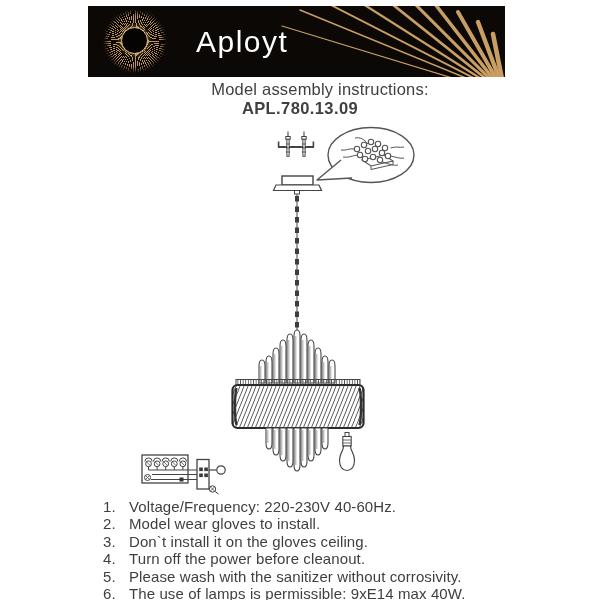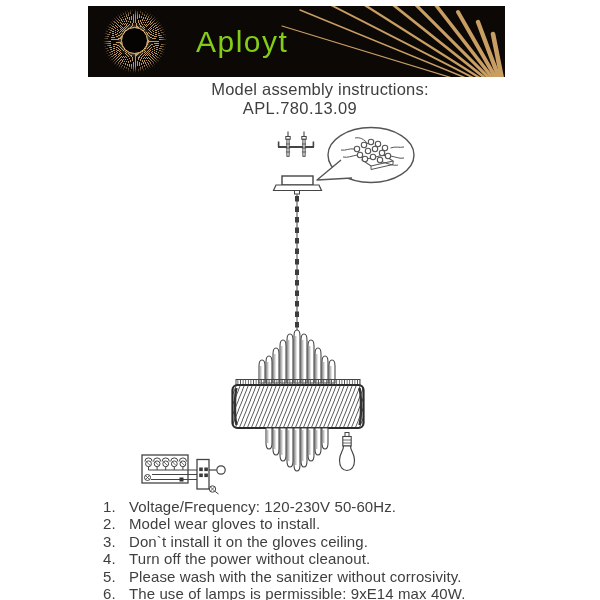--- a/index.html
+++ b/index.html
@@ -8,28 +8,28 @@
 
   
   .banner{position:absolute;left:88px;top:6px;width:417px;height:71px;background:#0b0806;overflow:hidden;}
   .sunburst{position:absolute;left:14px;top:2px;width:66px;height:66px;border-radius:50%;
     background:
       radial-gradient(circle, rgba(11,8,6,0) 0 25px, #0b0806 32px),
       repeating-conic-gradient(from 0deg, rgba(210,168,106,.9) 0deg 1.6deg, rgba(11,8,6,0) 1.6deg 4.8deg);}
   .sunburst::after{content:"";position:absolute;left:50%;top:50%;width:25px;height:25px;margin:-14px 0 0 -14px;
     border-radius:50%;background:#060402;border:1.5px solid #e6c084;box-shadow:0 0 5px rgba(230,192,132,.7);}
   .brand{position:absolute;left:108px;top:0;height:100%;display:flex;align-items:center;
-    font-size:30px;font-weight:400;letter-spacing:1.5px;color:#84cc16;}
+    font-size:30px;font-weight:400;letter-spacing:1.5px;color:#ffffff;}
   .corner-rays{position:absolute;right:0;top:0;}
 
   
   .title{position:absolute;left:0;top:80px;width:100%;text-align:center;
     font-size:16.5px;font-weight:500;letter-spacing:.2px;padding-left:20px;}
   .model{position:absolute;left:0;top:99px;width:100%;text-align:center;
-    font-size:16.5px;font-weight:400;letter-spacing:.4px;}
+    font-size:16.5px;font-weight:700;letter-spacing:.4px;}
 
   
   .diagram{position:absolute;left:0;top:0;width:600px;height:600px;}
 
   
   .instructions{position:absolute;left:103px;top:498px;width:460px;list-style:none;margin:0;padding:0;}
   .instructions li{display:flex;font-size:15px;font-weight:500;line-height:17.4px;letter-spacing:.1px;}
   .instructions .num{width:26px;flex:0 0 26px;}
   .instructions .txt{flex:1;}
 </style>
@@ -201,33 +201,33 @@
       <circle cx="221" cy="470" r="4.2" fill="#fff" stroke-width="1.2"></circle>
       <circle cx="212.5" cy="489" r="3.2" fill="#fff" stroke-width="1"></circle>
       <path d="M210.3,486.8 l4.4,4.4 M214.7,486.8 l-4.4,4.4" stroke-width="0.8"></path>
       <path d="M215.2,491.5 l3.3,2.5" stroke-width="1"></path>
     </g>
   </svg>
 
   <ol class="instructions">
     <li>
       <span class="num">1.</span>
-      <span class="txt">Voltage/Frequency: 120-230V 50-60Hz.</span>
+      <span class="txt">Voltage/Frequency: 220-230V 40-60Hz.</span>
     </li>
     <li>
       <span class="num">2.</span>
       <span class="txt">Model wear gloves to install.</span>
     </li>
     <li>
       <span class="num">3.</span>
       <span class="txt">Don`t install it on the gloves ceiling.</span>
     </li>
     <li>
       <span class="num">4.</span>
-      <span class="txt">Turn off the power without cleanout.</span>
+      <span class="txt">Turn off the power before cleanout.</span>
     </li>
     <li>
       <span class="num">5.</span>
       <span class="txt">Please wash with the sanitizer without corrosivity.</span>
     </li>
     <li>
       <span class="num">6.</span>
       <span class="txt">The use of lamps is permissible: 9xE14 max 40W.</span>
     </li>
   </ol>

